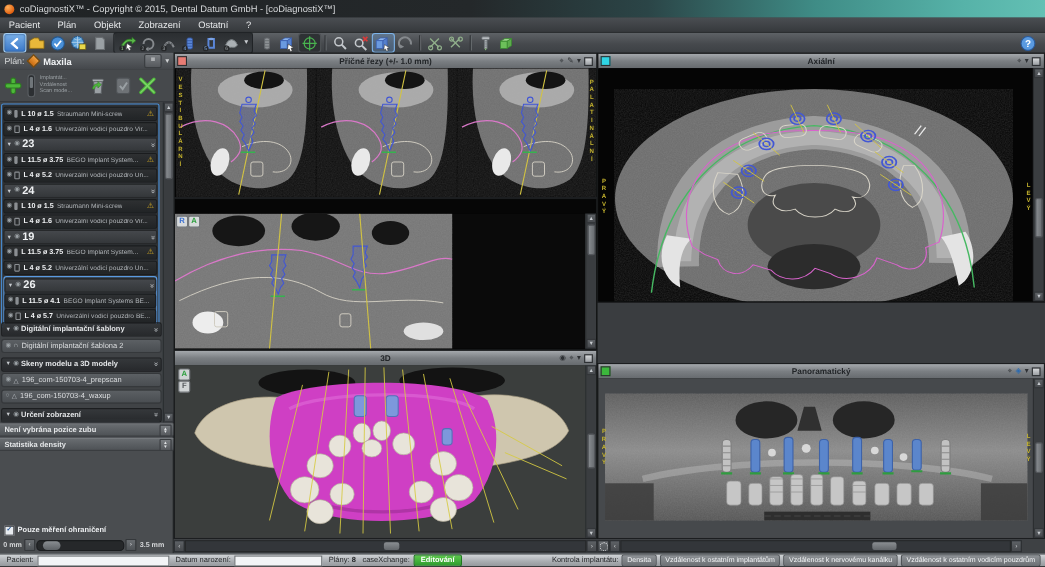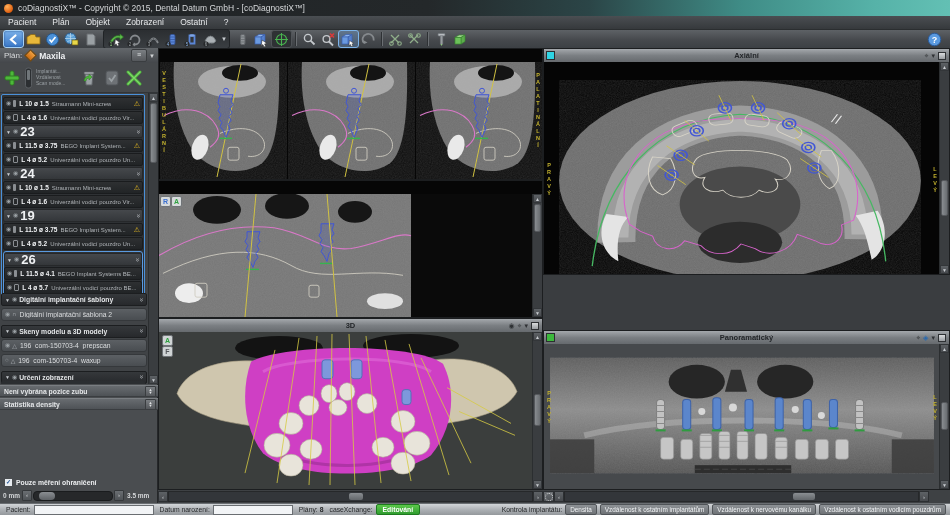--- a/index.html
+++ b/index.html
@@ -49,21 +49,21 @@
   .row.imp{background:linear-gradient(#2e3032,#212426);border:1px solid #1a1c1e;}
   .row.grp{background:linear-gradient(#45484c,#34373a);border:1px solid #26282a;}
   .sel26{border:1px solid #5a9ae0;border-radius:3px;margin-top:1px;}
   .eye{font-size:6px;color:#9aa0a4;margin-right:2px;line-height:11px;}
   .ivbar{width:3px;height:7px;background:#8a8e92;border-radius:1px;margin-right:3px;flex:0 0 auto;}
   .ivbar.sleeve{background:none;border:1px solid #8a8e92;height:5px;}
   .dim{font-size:6.5px;font-weight:bold;color:#f0f2f4;margin-right:3px;}
   .nm{font-size:6px;color:#b0b4b8;overflow:hidden;text-overflow:ellipsis;}
   .warn{margin-left:auto;font-size:7px;color:#f0c020;line-height:10px;}
   .gtri{font-size:5px;color:#c8ccd0;margin-right:2px;}
-  .gnum{font-size:13px;font-weight:bold;color:#f0f2f4;text-align:right;}
+  .gnum{font-size:10px;font-weight:bold;color:#f0f2f4;text-align:right;}
   .gchev{margin-left:auto;font-size:7px;color:#b8bcc0;transform:rotate(90deg);line-height:8px;}
   .sechead{display:flex;align-items:center;height:11px;background:linear-gradient(#35383b,#27292c);
     border:1px solid #1c1e20;border-radius:2px;margin:4px 1px 1px 1px;padding:0 3px;width:138px;white-space:nowrap;}
   .sechead b{font-size:6.8px;color:#e4e6e8;}
   .secitem{display:flex;align-items:center;height:11px;background:linear-gradient(#5c6064,#494d51);
     border:1px solid #35383b;border-radius:3px;margin:1.5px 1px 0 1px;padding:0 3px;width:138px;white-space:nowrap;box-sizing:content-box;}
   .secitem span.t{font-size:6.8px;color:#dcdee0;overflow:hidden;text-overflow:ellipsis;}
   .tico{font-size:6px;color:#b8bcc0;margin-right:3px;}
   .sliver{position:absolute;left:1px;bottom:0;width:144px;height:3px;background:#2b2e31;border-radius:2px 2px 0 0;}
   .vsb{background:#3a3d40;border-left:1px solid #2b2e30;}
@@ -511,20 +511,30 @@
       <span class="sarr">‹</span>
       <span class="strack">
           <span class="sthumb"></span>
         </span>
       <span class="sarr">›</span>
       <span class="slbl">3.5 mm</span>
     </div>
   </div>
 
   <div class="abs panel" style="left:158px;top:48px;width:385px;height:132px;">
+    <div class="phead">
+      <span class="psq" style="background:#e87c74;"></span>
+      <span class="ptitle">Příčné řezy (+/- 1.0 mm)</span>
+      <span class="picons">
+          <span>⌖</span>
+          <span>✎</span>
+          <span>▾</span>
+          <span class="pmax"></span>
+        </span>
+    </div>
     <div class="pcontent">
       <svg width="100%" height="100%" viewBox="0 0 383 118" preserveAspectRatio="none">
         <defs>
           <filter id="f1" x="0" y="0" width="100%" height="100%">
               <feTurbulence type="fractalNoise" baseFrequency="0.9" numOctaves="2"></feTurbulence>
               <feColorMatrix type="matrix" values="0 0 0 0 0.55 0 0 0 0 0.55 0 0 0 0 0.55 0 0 0 0.5 0"></feColorMatrix>
             </filter>
           <g id="sliceA">
             <rect width="127" height="118" fill="#0e0e0e"></rect>
             <path d="M14,0 C12,34 18,66 32,88 C50,112 82,116 102,102 C116,90 120,56 119,0 Z" fill="#6f6f6f"></path>

